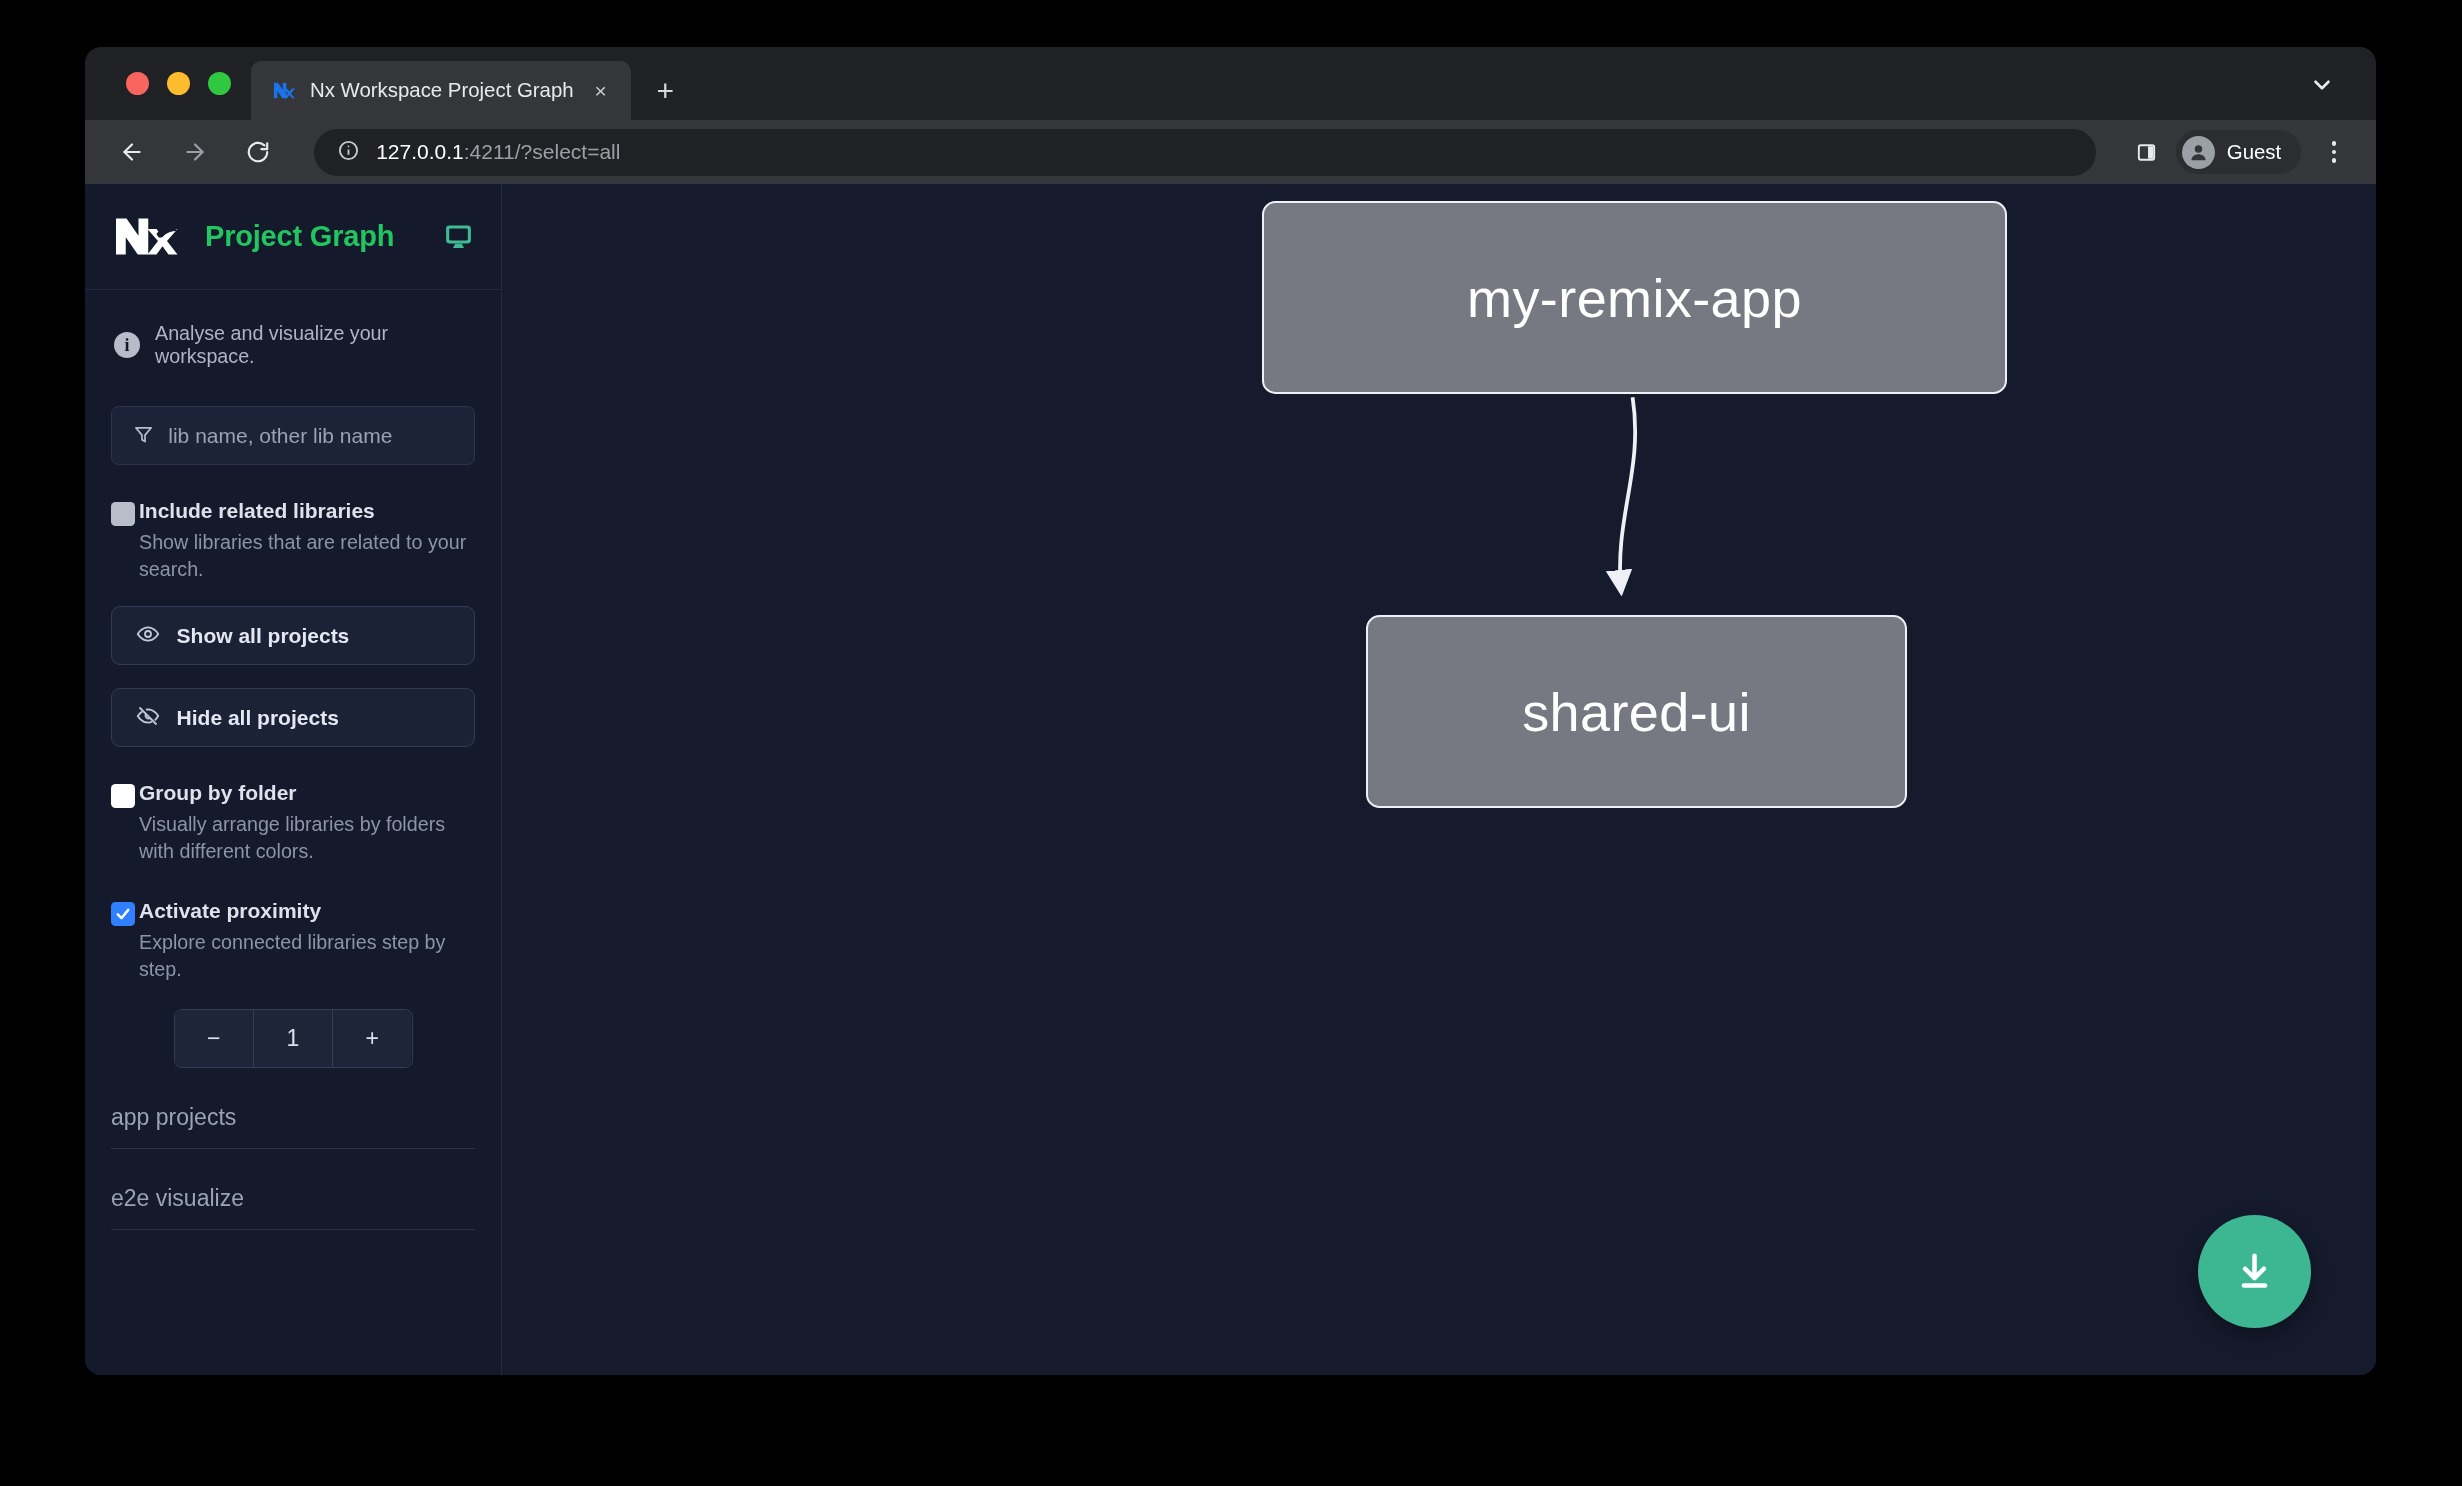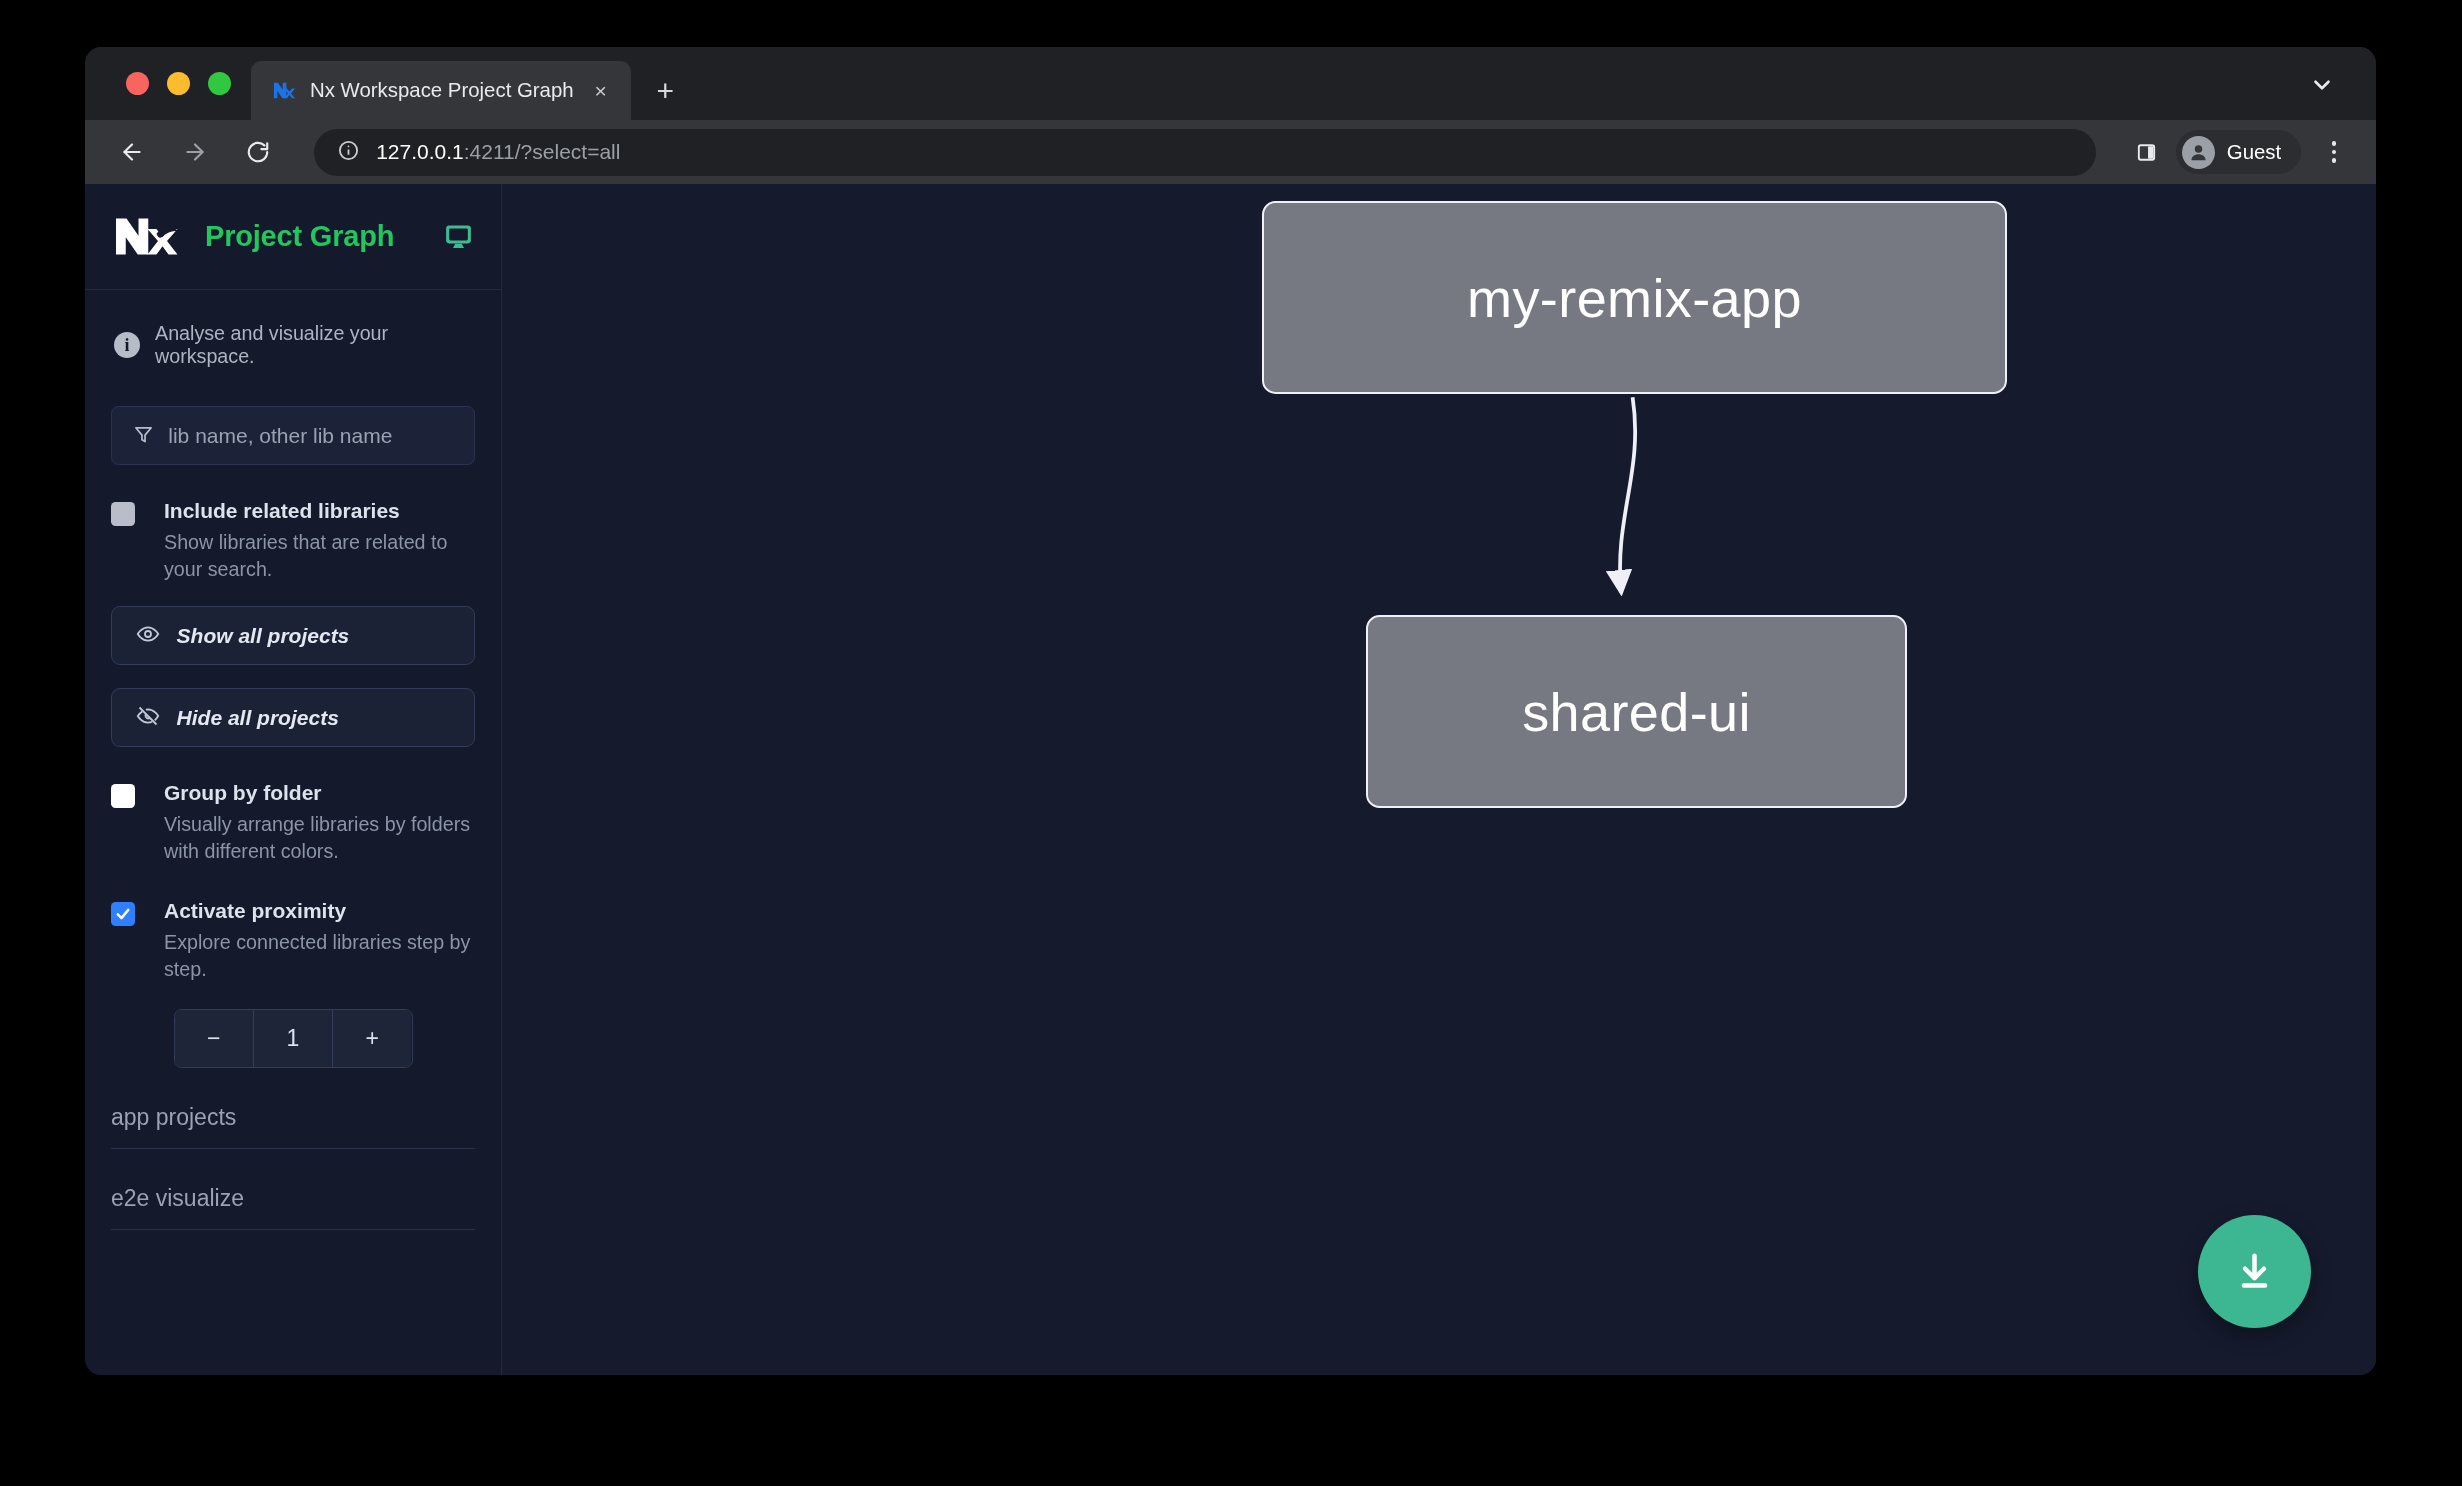--- a/index.html
+++ b/index.html
@@ -226,21 +226,21 @@
     background: #1c2338;
     border: 0.8px solid #2b3350;
     border-radius: 7.6px;
     display: flex;
     align-items: center;
     gap: 13.6px;
     padding: 0 19.7px;
   }
   .filter-placeholder { color: #9aa2b4; font-size: 21px; }
 
-  .check-row { display: flex; gap: 29px; margin-top: 33px; }
+  .check-row { display: flex; gap: 4px; margin-top: 33px; }
   .checkbox {
     width: 24px; height: 24px;
     border-radius: 4.5px;
     flex: 0 0 auto;
     margin-top: 3.8px;
     display: flex; align-items: center; justify-content: center;
   }
   .checkbox.disabled { background: #b9bdc9; }
   .checkbox.empty { background: #ffffff; }
   .checkbox.checked { background: #2f7fff; }
@@ -253,21 +253,21 @@
     height: 59px;
     width: 100%;
     background: #1b2236;
     border: 0.8px solid #323b57;
     border-radius: 9px;
     display: flex;
     align-items: center;
     gap: 16.6px;
     padding: 0 24px;
   }
-  .action-btn .label { color: #e3e8f2; font-size: 21px; font-weight: bold; font-style: italic; }
+  .action-btn .label { color: #e3e8f2; font-size: 21px; font-weight: bold; }
 
   .stepper {
     margin: 26px auto 0;
     width: 239px;
     height: 59px;
     display: flex;
     border: 0.8px solid #333c58;
     border-radius: 7.6px;
     overflow: hidden;
   }

